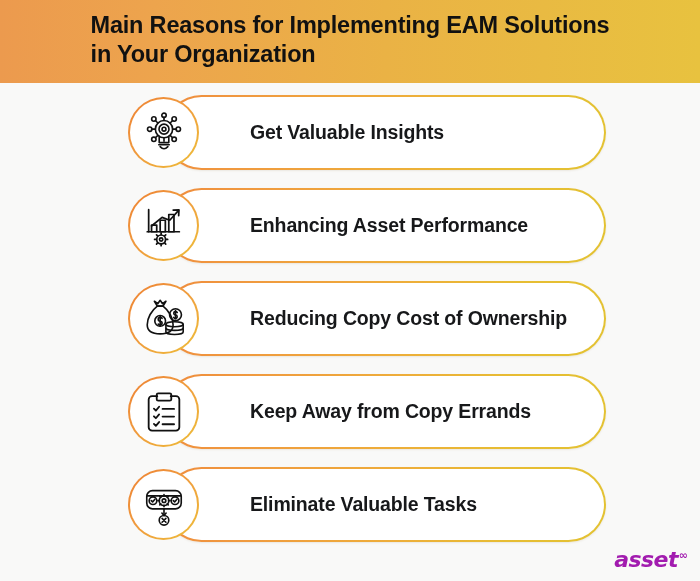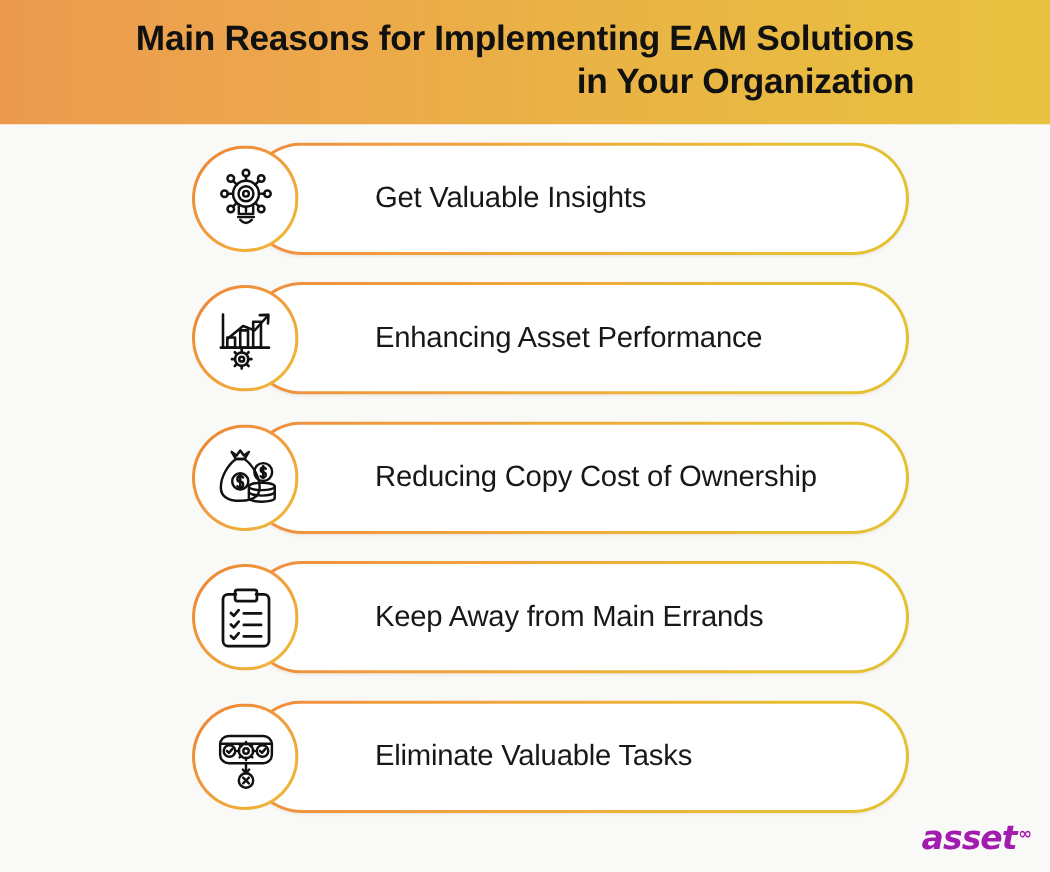--- a/index.html
+++ b/index.html
@@ -18,21 +18,21 @@
   }
 
   
   .header {
     width: 700px;
     height: 83px;
     background: linear-gradient(to right, #ec9a4e 0%, #eda44d 22%, #eab245 55%, #e8c23f 100%);
     display: flex;
     align-items: center;
     justify-content: center;
-    text-align: right;
+    text-align: left;
     padding: 0 26px 4px 26px;
   }
 
   .header-title {
     font-size: 23.5px;
     font-weight: bold;
     color: #111111;
     line-height: 1.23;
     letter-spacing: -0.2px;
     white-space: pre-line;
@@ -72,21 +72,21 @@
       linear-gradient(100deg, #ef8b3c 0%, #f0993f 18%, #eead3a 52%, #e7bd33 78%, #e3c232 100%) border-box;
     border: 2px solid transparent;
     display: flex;
     align-items: center;
     box-shadow: 0 1px 2px rgba(120, 90, 30, 0.10);
   }
 
   .pill-label {
     margin-left: 84px;
     font-size: 19.5px;
-    font-weight: 400;
+    font-weight: 700;
     color: #17181a;
     letter-spacing: -0.15px;
     white-space: nowrap;
   }
 
   
   .icon-badge {
     position: absolute;
     left: 0px;
     top: 2px;
@@ -214,21 +214,21 @@
         <line x1="36" y1="15.3" x2="36" y2="23.7"></line>
         <ellipse cx="35" cy="29.5" rx="9" ry="2.6"></ellipse>
         <path d="M26 29.5 v3.8 c0 1.45 4 2.6 9 2.6 s9 -1.15 9 -2.6 v-3.8"></path>
         <path d="M26 33.8 v3.8 c0 1.45 4 2.6 9 2.6 s9 -1.15 9 -2.6 v-3.8"></path>
       </svg>
     </div>
   </div>
 
   <div class="card-row r4">
     <div class="pill">
-      <span class="pill-label">Keep Away from Main Errands</span>
+      <span class="pill-label">Keep Away from Copy Errands</span>
     </div>
     <div class="icon-badge">
       <svg width="46" height="46" viewBox="0 0 48 48" fill="none" stroke="#111" stroke-width="1.9" stroke-linecap="round" stroke-linejoin="round">
         <path d="M17 7.5 H11.5 A3.5 3.5 0 0 0 8 11 V40 A3.5 3.5 0 0 0 11.5 43.5
                  H36.5 A3.5 3.5 0 0 0 40 40 V11 A3.5 3.5 0 0 0 36.5 7.5 H31"></path>
         <path d="M18 4.5 H30 A1.6 1.6 0 0 1 31.6 6.1 V10.6 A1.6 1.6 0 0 1 30 12.2
                  H18 A1.6 1.6 0 0 1 16.4 10.6 V6.1 A1.6 1.6 0 0 1 18 4.5 Z"></path>
         <path d="M13.5 20.5 l2 2 l3.4 -4"></path>
         <line x1="22.5" y1="20.8" x2="34.5" y2="20.8"></line>
         <path d="M13.5 28.5 l2 2 l3.4 -4"></path>

